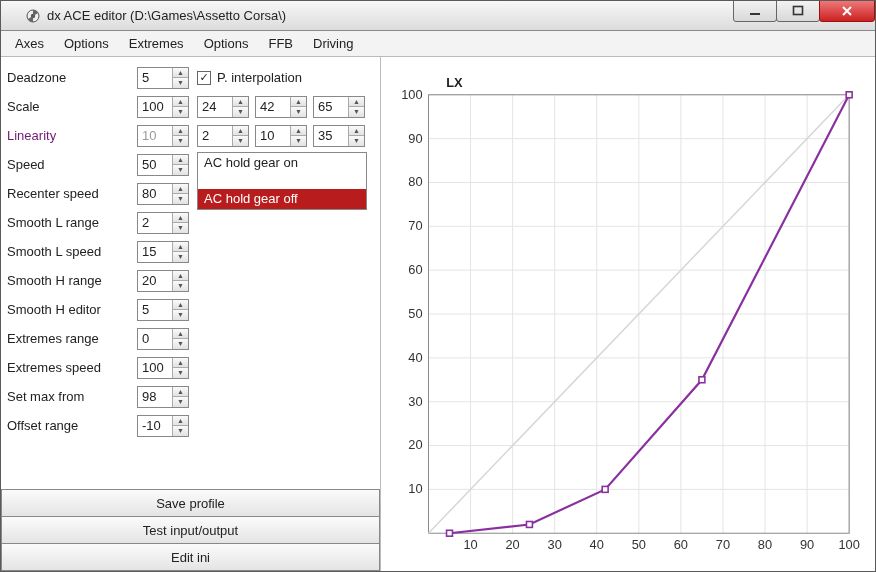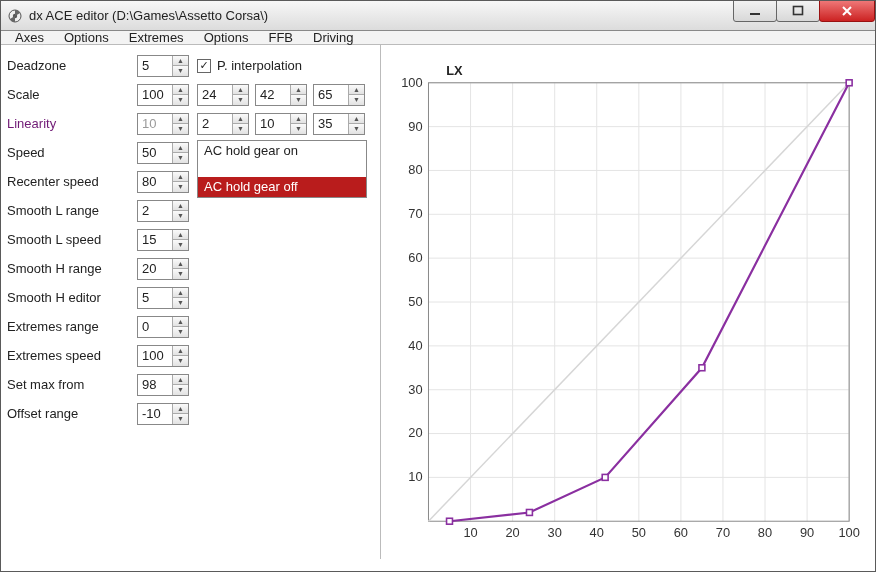--- a/index.html
+++ b/index.html
@@ -1,24 +1,24 @@
 <!DOCTYPE html>
 <html><head>
 <meta charset="utf-8">
 <style>
   * { box-sizing: border-box; margin: 0; padding: 0; font-family: "Segoe UI", Tahoma, sans-serif; font-size: 13px; color: #222; }
   body { background: #fff; width: 876px; height: 572px; overflow: hidden; border: 1px solid #5a5a5a; }
-  .titlebar { height: 30px; background: linear-gradient(#f7f7f7,#dcdcdc); display: flex; align-items: center; padding-left: 6px; border-bottom: 1px solid #888; }
+  .titlebar { height: 30px; background: linear-gradient(#f7f7f7,#dcdcdc); display: flex; align-items: center; padding-left: 24px; border-bottom: 1px solid #888; }
   .titlebar .icon { width:16px; height:16px; margin-right:6px; display:flex; align-items:center; justify-content:center; }
   .titlebar .title { flex: 1; font-size: 13px; color:#222; }
   .winbtns { display:flex; height:100%; }
   .winbtn { width:44px; height:22px; margin-top:-1px; display:flex; align-items:center; justify-content:center; border:1px solid #666; background:linear-gradient(#f2f2f2,#d8d8d8); border-radius:0 0 3px 3px; margin-left:-1px;}
   .winbtn.close { width:56px; background:linear-gradient(#e77,#c22); border-color:#911; }
   .winbtn svg { display:block; }
-  .menubar { height:14px; display:flex; align-items:center; padding:0 6px; gap:4px; background:#f3f3f3; border-bottom:1px solid #bbb; }
+  .menubar { height:26px; display:flex; align-items:center; padding:0 6px; gap:4px; background:#f3f3f3; border-bottom:1px solid #bbb; }
   .menuitem { padding:3px 8px; border-radius:2px; }
   .main { display:flex; height:calc(572px - 30px - 26px - 2px); }
   .leftpanel { width:380px; border-right:1px solid #bbb; display:flex; flex-direction:column; }
   .params { flex:1; padding:6px 6px 0 6px; display:grid; grid-template-columns: 130px 60px 1fr; grid-auto-rows:29px; align-items:center; }
   .lbl { white-space:nowrap; }
   .lbl.disabled { color:#701a75; }
   .spin { display:flex; width:52px; height:22px; border:1px solid #888; background:#fff; }
   .spin input { border:none; width:34px; padding:0 2px 0 4px; font-size:13px; outline:none; background:transparent; }
   .spin input:disabled { color:#9a9a9a; }
   .spinbtns { width:16px; display:flex; flex-direction:column; border-left:1px solid #aaa; }
@@ -259,20 +259,25 @@
       <div class="spin">
           <input value="-10" style="">
           <div class="spinbtns">
             <div>▲</div>
             <div>▼</div>
           </div>
         </div>
       <div></div>
     </div>
 
+    <div class="btnbar">
+      <div class="bigbtn">Save profile</div>
+      <div class="bigbtn">Test input/output</div>
+      <div class="bigbtn">Edit ini</div>
+    </div>
   </div>
 
   <div class="chartpanel">
     <svg class="chart" id="chart-svg" viewBox="0 0 480 500">
         <text x="60" y="20" font-size="15" font-weight="bold" fill="#222">LX</text>
         <line x1="84.6" y1="28" x2="84.6" y2="472" stroke="#e4e4e4"></line>
         <text x="84.6" y="488" text-anchor="middle" font-size="12" fill="#333">10</text>
         <line x1="127.2" y1="28" x2="127.2" y2="472" stroke="#e4e4e4"></line>
         <text x="127.2" y="488" text-anchor="middle" font-size="12" fill="#333">20</text>
         <line x1="169.8" y1="28" x2="169.8" y2="472" stroke="#e4e4e4"></line>

